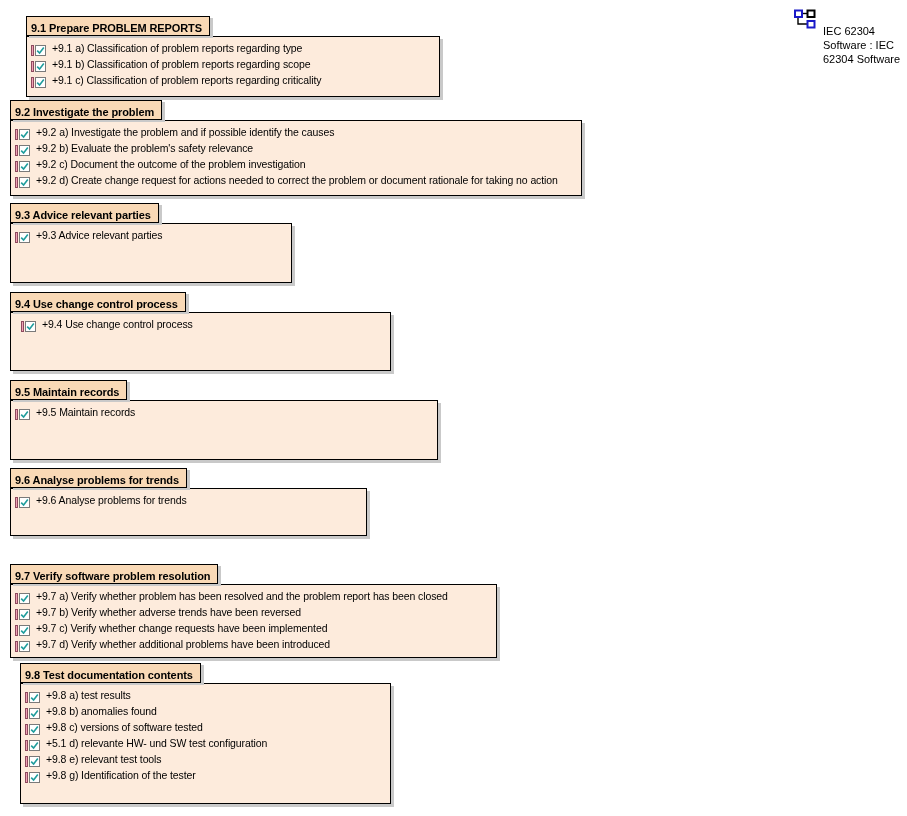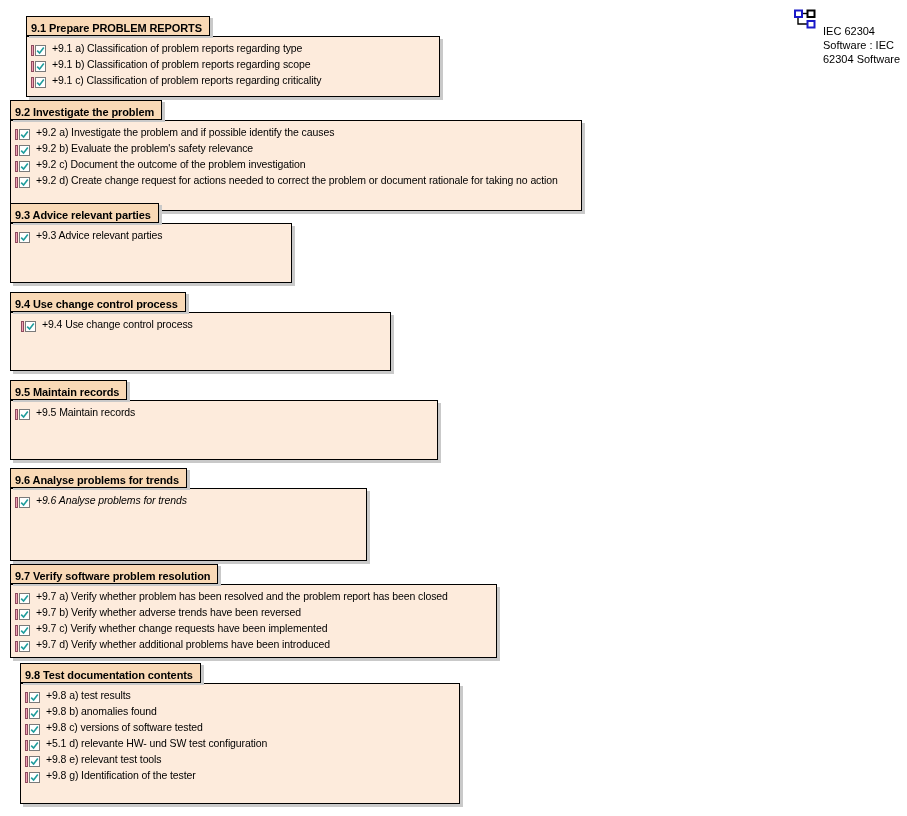--- a/index.html
+++ b/index.html
@@ -171,21 +171,21 @@
     </span>
     <span class="item-label">+9.1 c) Classification of problem reports regarding criticality</span>
   </div>
 </div>
   </div>
 
   <div class="section" style="left: 10px; top: 100px;">
     <div class="tab">
       <span class="tab-label">9.2 Investigate the problem</span>
     </div>
-    <div class="body" style="width: 572px; height: 91px;">
+    <div class="body" style="width: 572px; height: 76px;">
   <div class="item">
     <span class="req-icon">
       <span class="bar"></span>
       <span class="box">
         <svg width="9" height="9" viewBox="0 0 9 9">
           <polyline points="1.2,4.6 3.6,7 7.8,1.6" fill="none" stroke="var(--check)" stroke-width="1.6"></polyline>
         </svg>
       </span>
     </span>
     <span class="item-label">+9.2 a) Investigate the problem and if possible identify the causes</span>
@@ -283,21 +283,21 @@
     </span>
     <span class="item-label">+9.5 Maintain records</span>
   </div>
 </div>
   </div>
 
   <div class="section" style="left: 10px; top: 468px;">
     <div class="tab">
       <span class="tab-label">9.6 Analyse problems for trends</span>
     </div>
-    <div class="body" style="width: 357px; height: 73px; font-style: italic;">
+    <div class="body" style="width: 357px; height: 48px;">
   <div class="item">
     <span class="req-icon">
       <span class="bar"></span>
       <span class="box">
         <svg width="9" height="9" viewBox="0 0 9 9">
           <polyline points="1.2,4.6 3.6,7 7.8,1.6" fill="none" stroke="var(--check)" stroke-width="1.6"></polyline>
         </svg>
       </span>
     </span>
     <span class="item-label">+9.6 Analyse problems for trends</span>
@@ -357,21 +357,21 @@
     </span>
     <span class="item-label">+9.7 d) Verify whether additional problems have been introduced</span>
   </div>
 </div>
   </div>
 
   <div class="section" style="left: 20px; top: 663px;">
     <div class="tab">
       <span class="tab-label">9.8 Test documentation contents</span>
     </div>
-    <div class="body" style="width: 440px; height: 121px;">
+    <div class="body" style="width: 371px; height: 121px;">
   <div class="item">
     <span class="req-icon">
       <span class="bar"></span>
       <span class="box">
         <svg width="9" height="9" viewBox="0 0 9 9">
           <polyline points="1.2,4.6 3.6,7 7.8,1.6" fill="none" stroke="var(--check)" stroke-width="1.6"></polyline>
         </svg>
       </span>
     </span>
     <span class="item-label">+9.8 a) test results</span>

